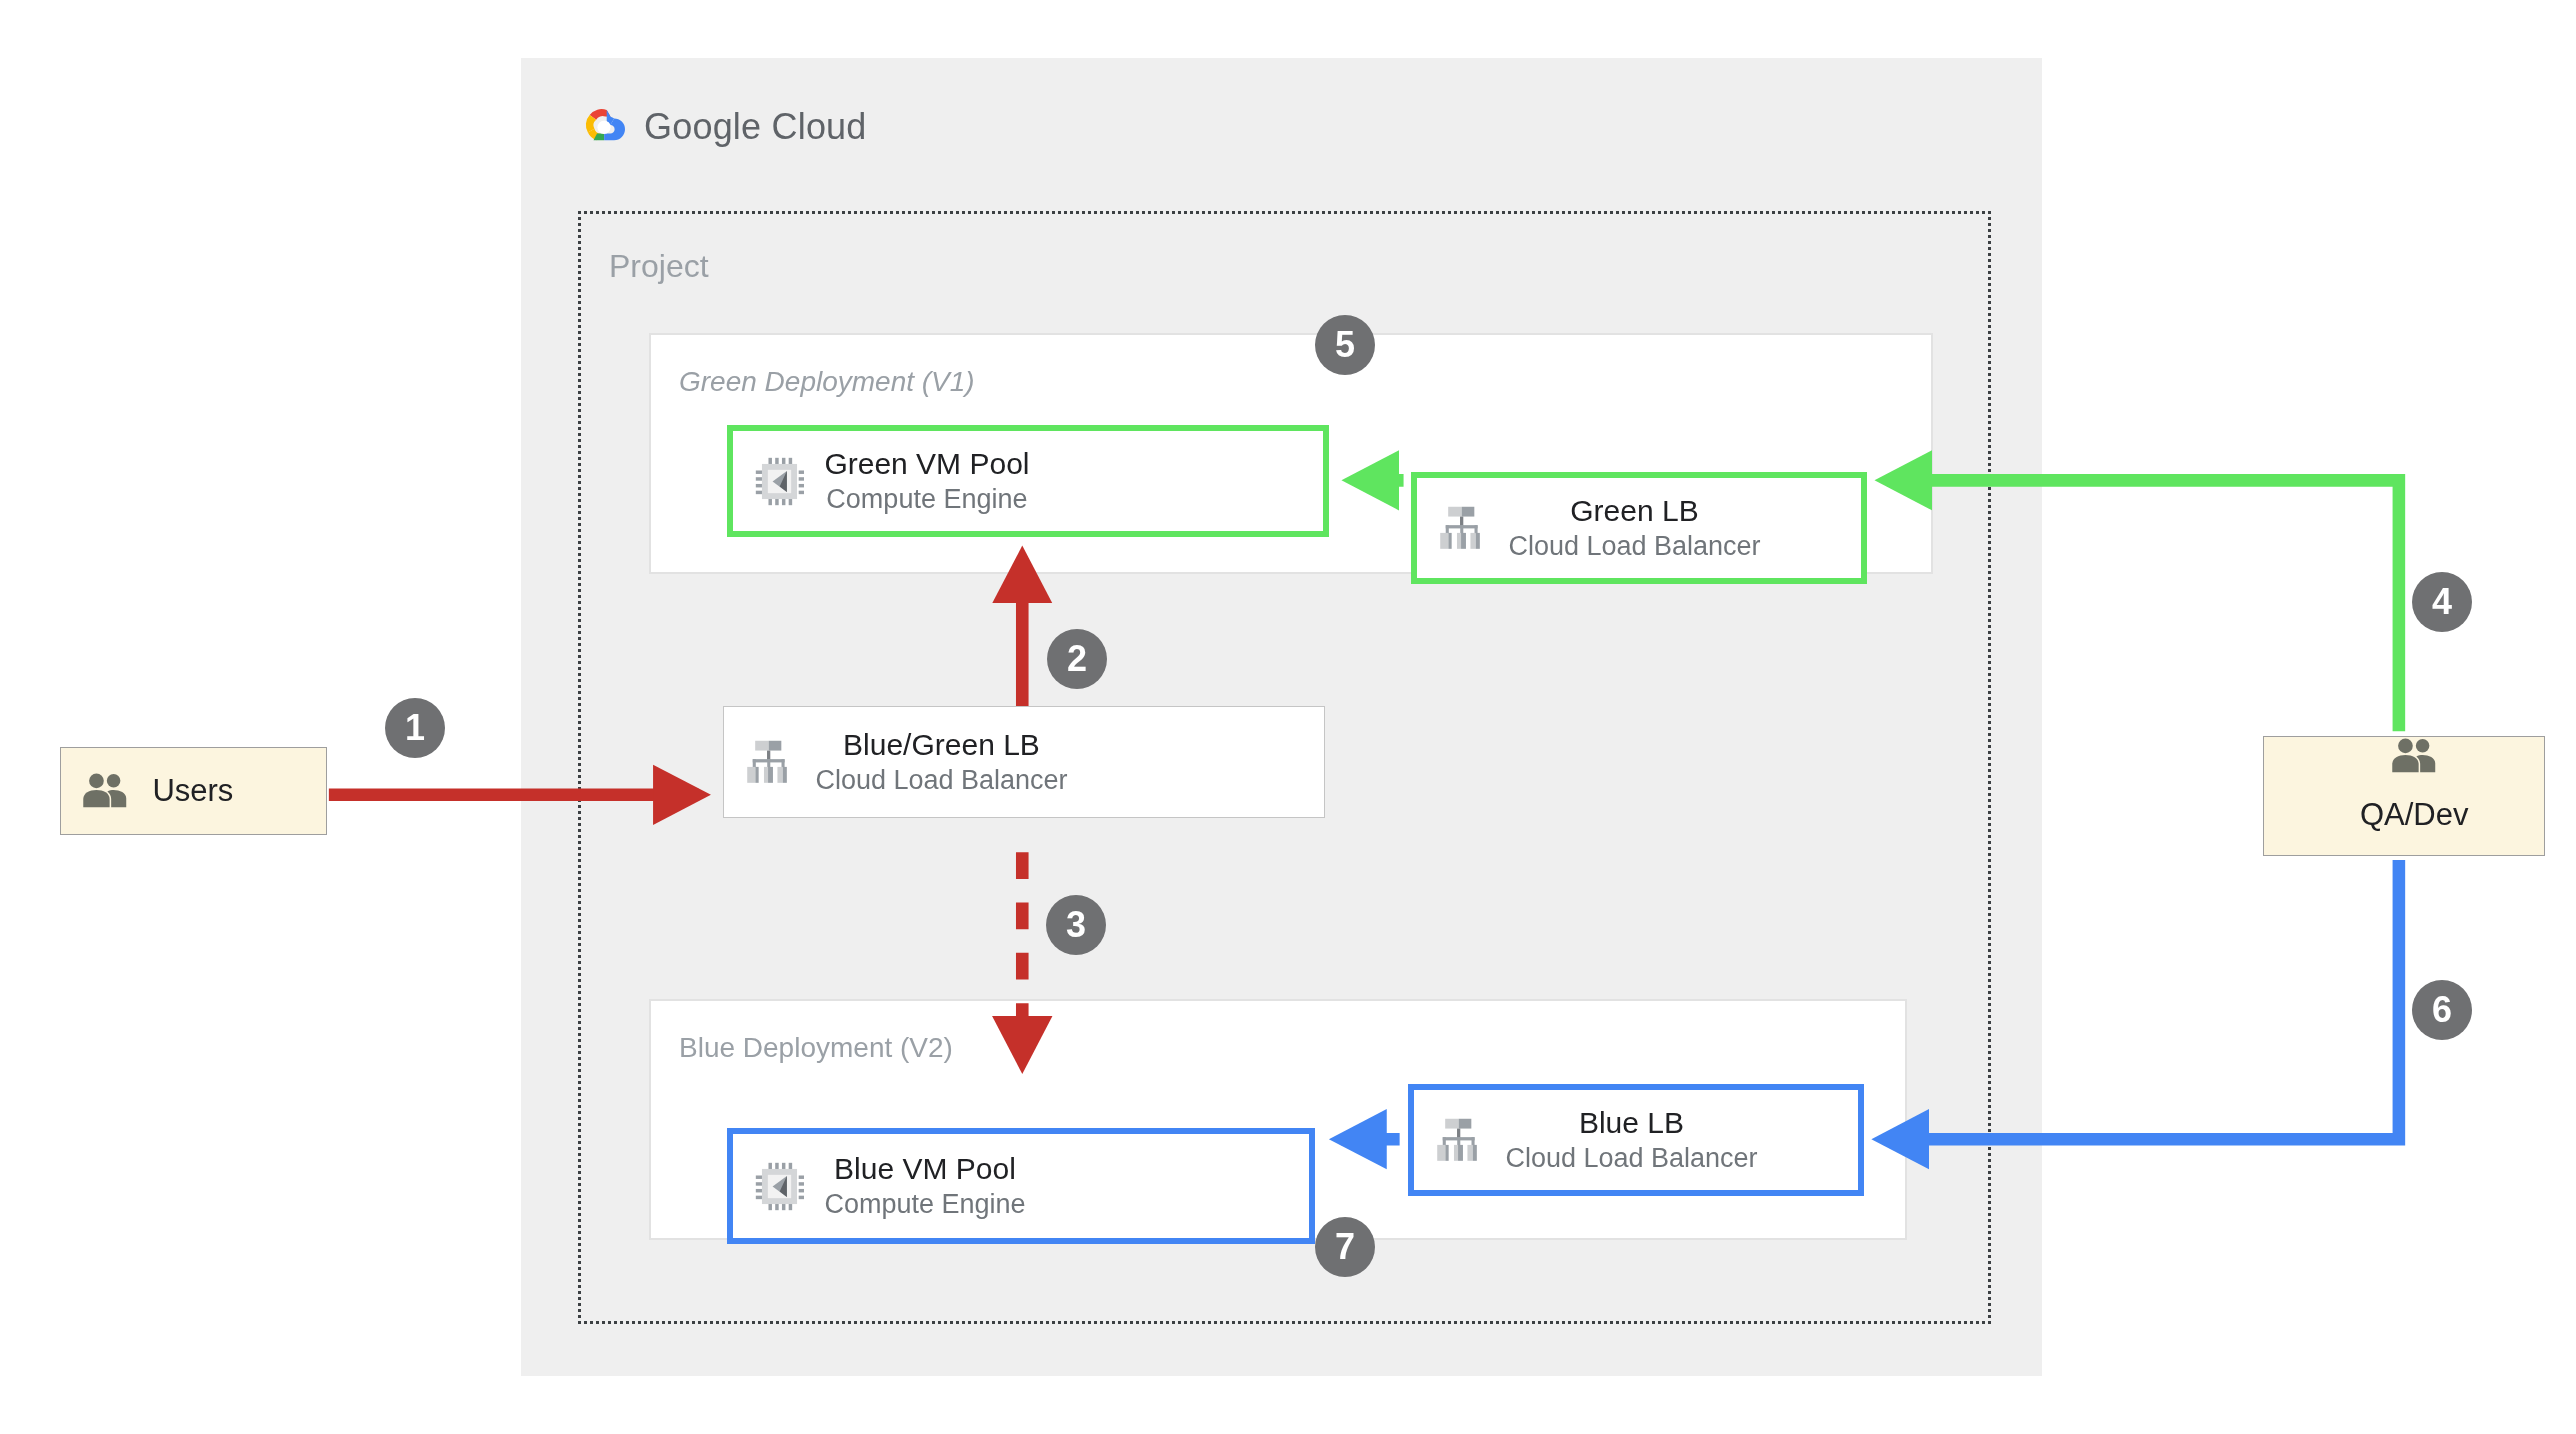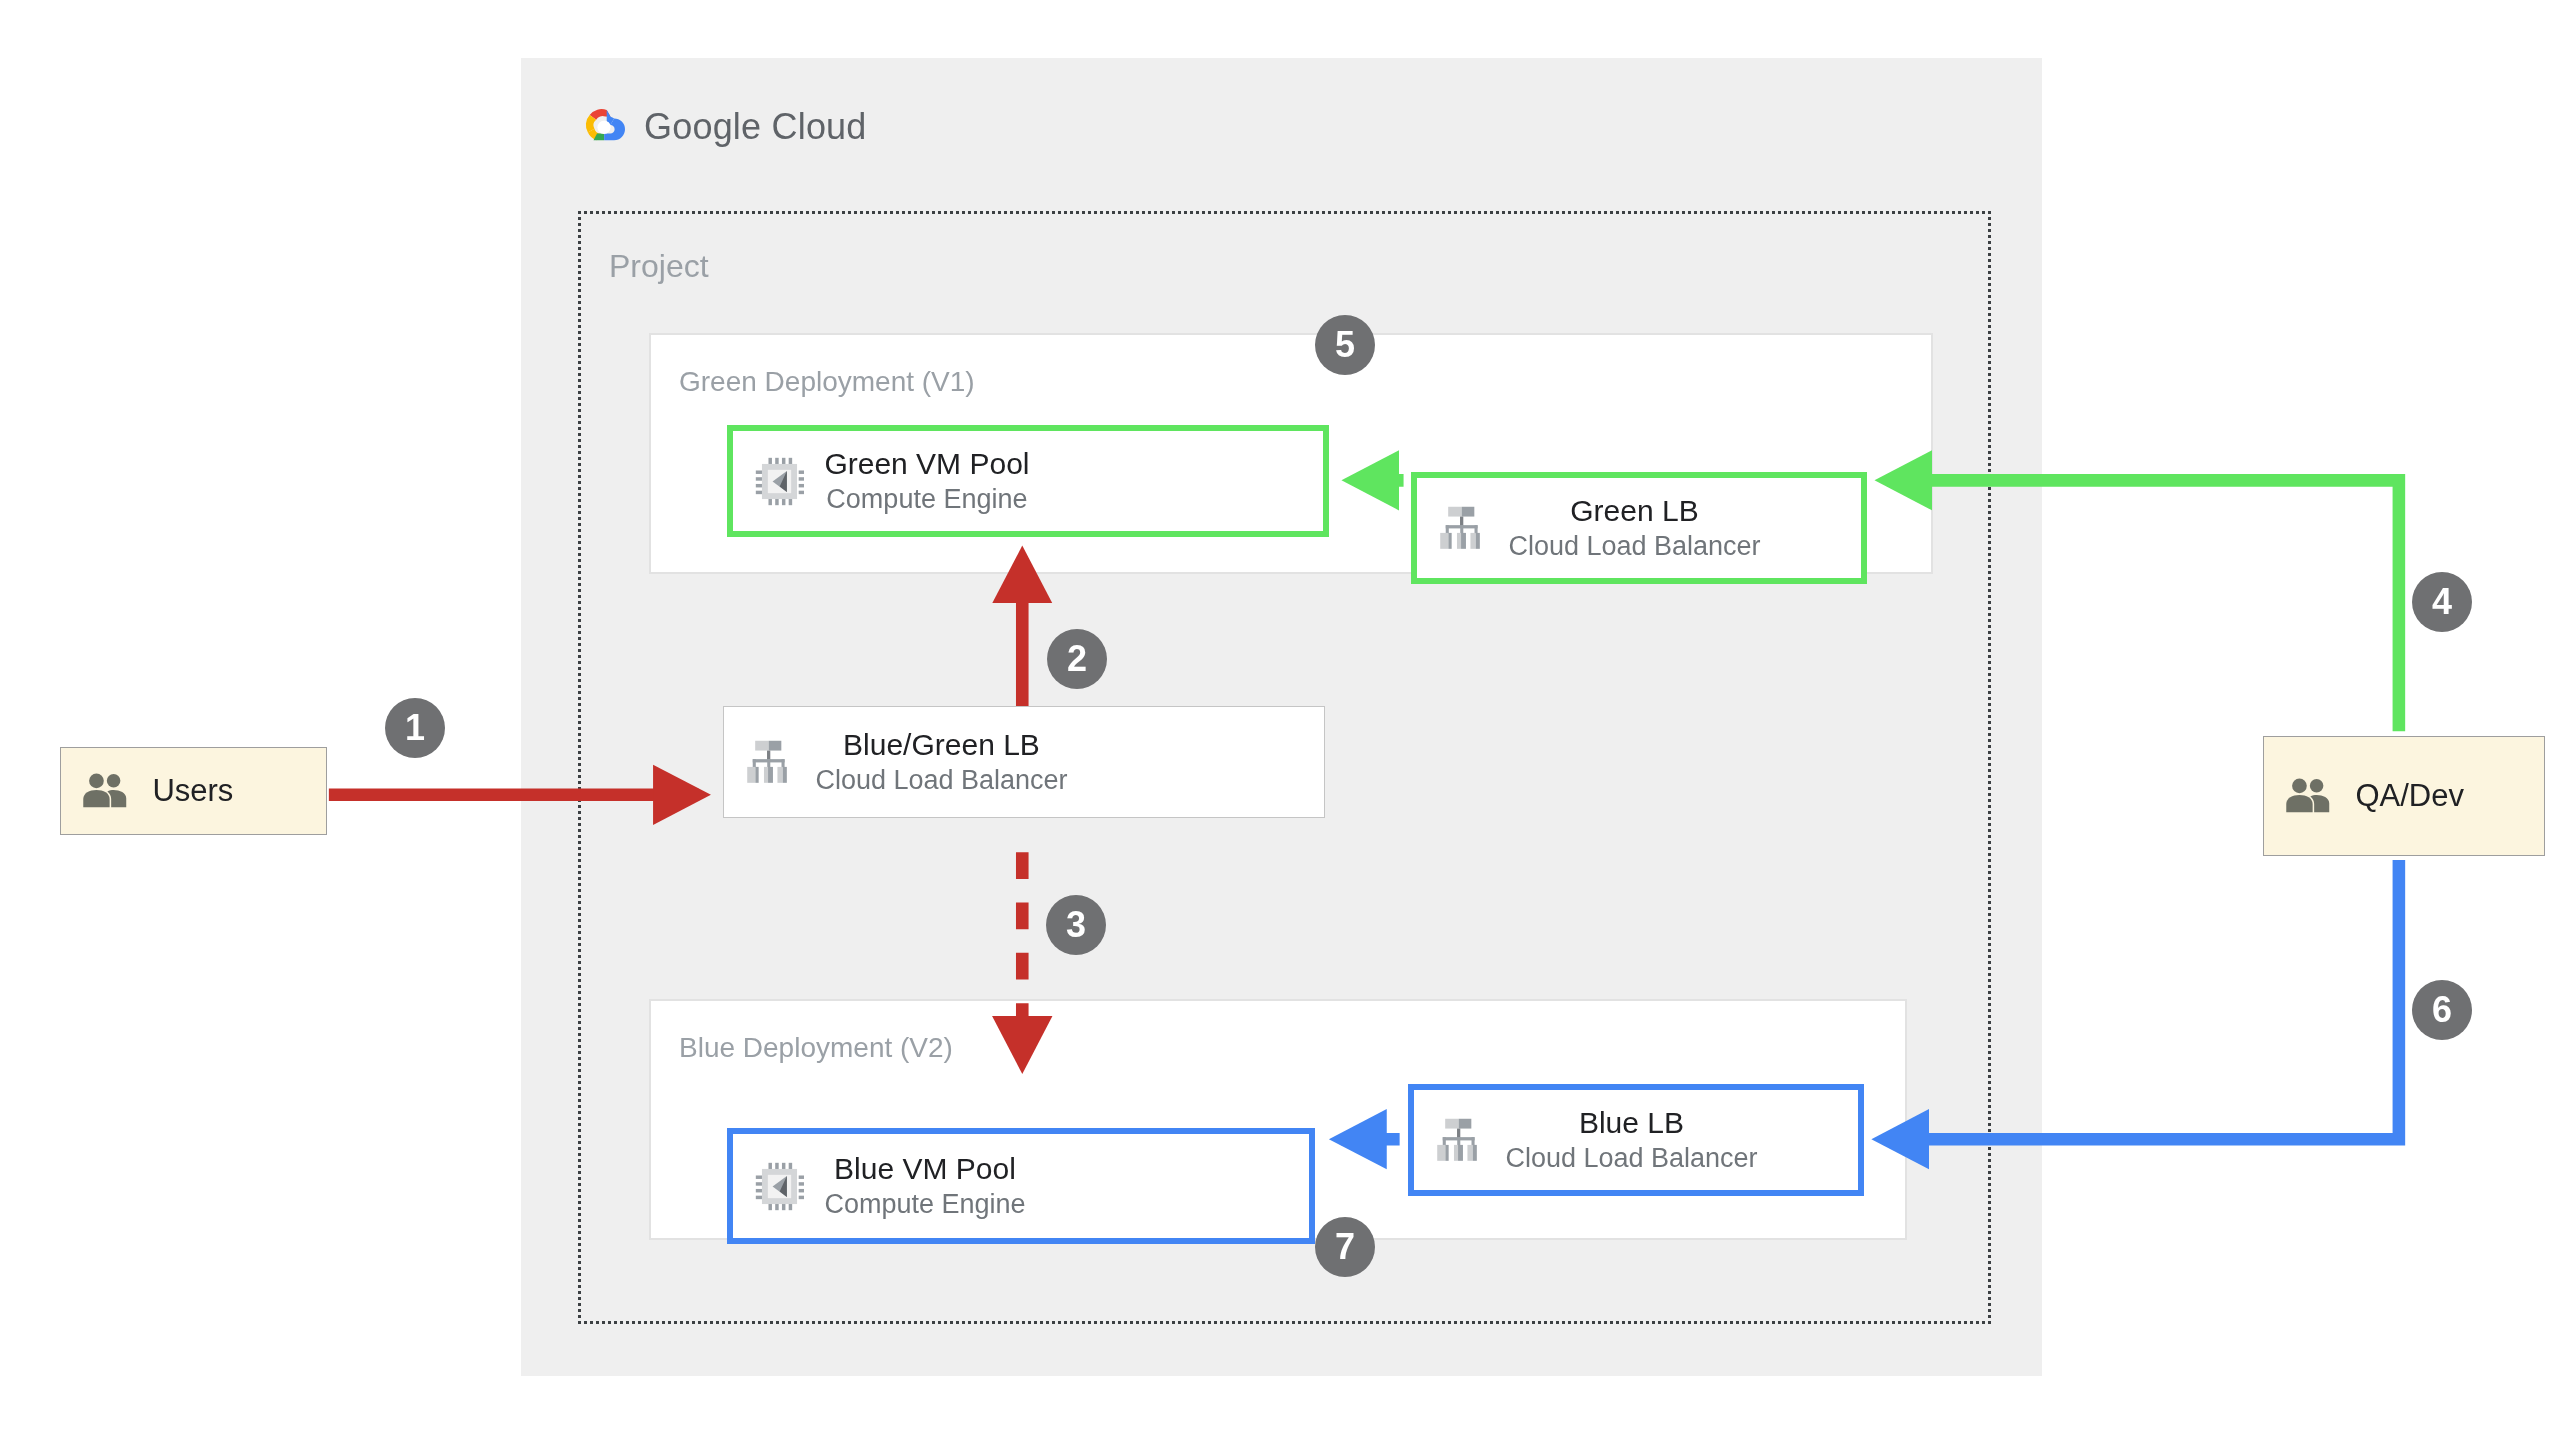--- a/index.html
+++ b/index.html
@@ -68,21 +68,21 @@
     box-sizing: border-box;
   }
   .deploy-green { left: 649px;  top: 333px;  width: 1284px; height: 241px; }
   .deploy-blue  { left: 649px;  top: 999px; width: 1258px; height: 241px; }
   .deploy-label {
     position: absolute;
     font-size: 28px;
     color: #9aa0a6;
     white-space: nowrap;
   }
-  .deploy-label-green { left: 679px; top: 366px; }
+  .deploy-label-green { left: 679px; top: 366px; font-style: italic; }
   .deploy-label-blue  { left: 679px; top: 1032px; }
 
   
   .card {
     position: absolute;
     background: #ffffff;
     box-sizing: border-box;
     display: flex;
     align-items: center;
     padding-left: 22px;
@@ -118,21 +118,21 @@
     background: #FCF5DF;
     border: 1.6px solid #9e9e9e;
     box-sizing: border-box;
     display: flex;
     align-items: center;
     padding-left: 20.4px;
     gap: 22px;
   }
   .actor-label { font-size: 31px; color: #202124; white-space: nowrap; }
   .a-users  { left: 60px;   top: 747px; width: 267px; height: 88px; }
-  .a-qadev  { left: 2263px; top: 736px; width: 282px; height: 120px; }
+  .a-qadev  { left: 2263px; top: 736px; width: 282px; height: 120px; flex-direction: column; }
 
   
   .icon-people { width: 49px; height: 38px; flex: 0 0 auto; }
   .icon-cpu    { width: 49px; height: 49px; flex: 0 0 auto; }
   .icon-lb     { width: 49px; height: 46px; flex: 0 0 auto; }
 
   
   .badge {
     position: absolute;
     width: 60px;

